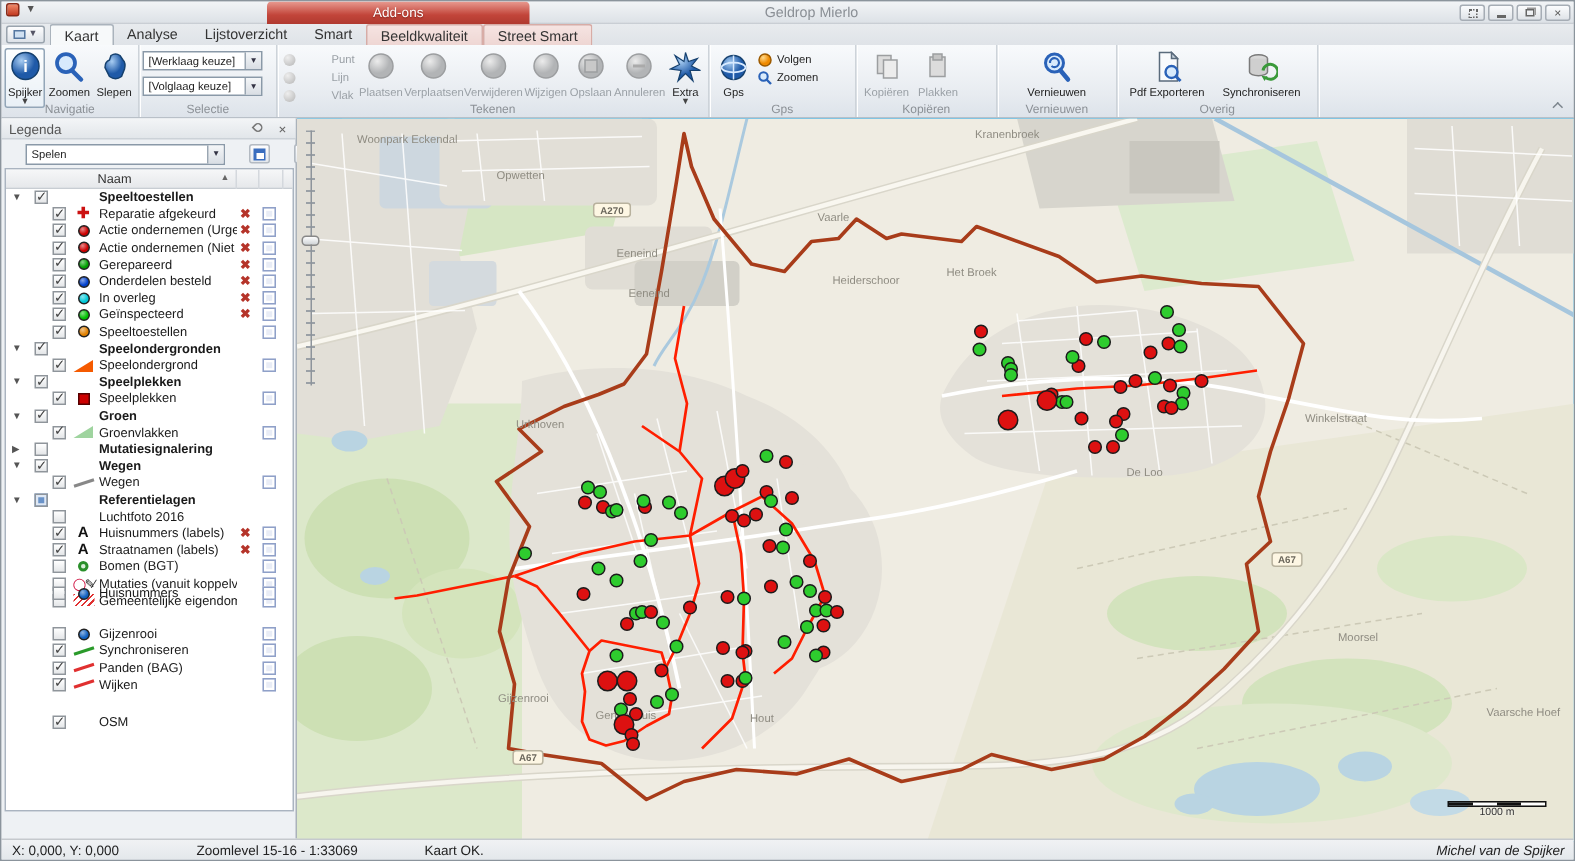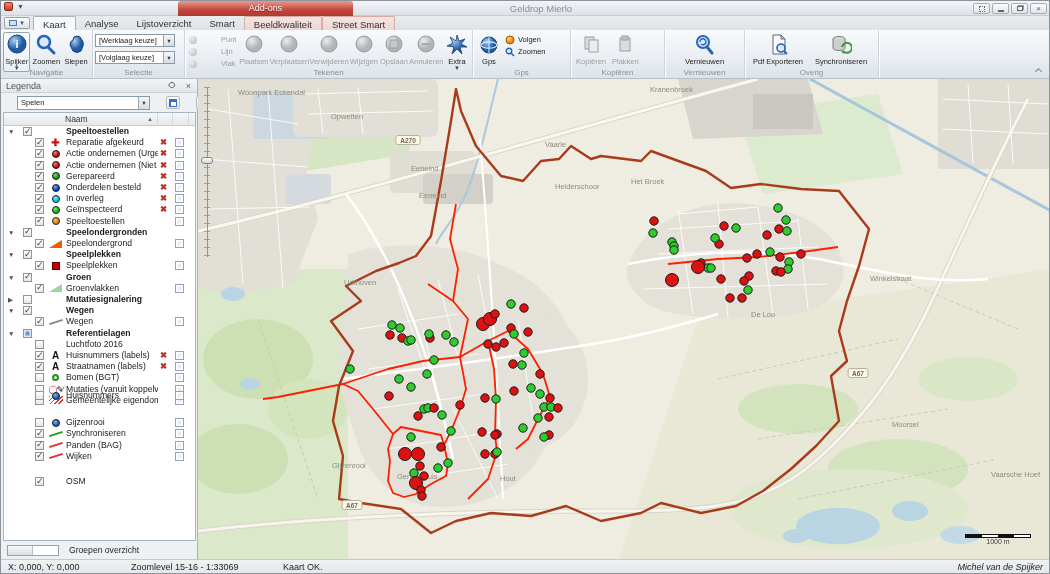--- a/index.html
+++ b/index.html
@@ -614,26 +614,20 @@
               <span class="ic-line" style="background: rgb(224, 48, 48);"></span>
             </span>
             <span class="ltext">Wijken</span>
             <span class="sqbtn"></span>
           </div>
           <div class="lrow" style="top: 349px; margin-top: 14px;">
             <span class="cb on" style="left: 31px;"></span>
             <span class="ltext">OSM</span>
           </div>
         </div>
-    </div>
-    <div class="sb-footer">
-      <span class="toggle">
-          <span class="half"></span>
-        </span>
-      <span class="ftxt">Groepen overzicht</span>
     </div>
   </div>
 
   <div class="map">
     <svg id="map-svg" width="853" height="482" viewBox="0 0 853 482">
 
       <rect x="0" y="0" width="853" height="482" fill="#efece2"></rect>
       <path d="M500,240 L853,190 L853,482 L420,482 Z" fill="#e9e7d6"></path>
       <path d="M30,0 L230,0 L210,75 L90,95 L40,60 Z" fill="#d6e6c4"></path>
       <path d="M540,35 L680,15 L705,95 L565,115 Z" fill="#dceace"></path>

